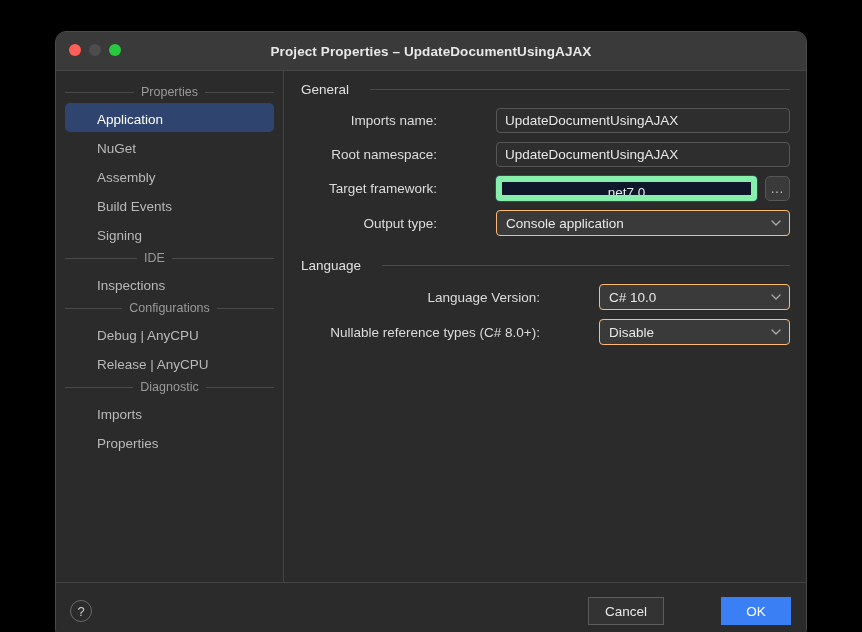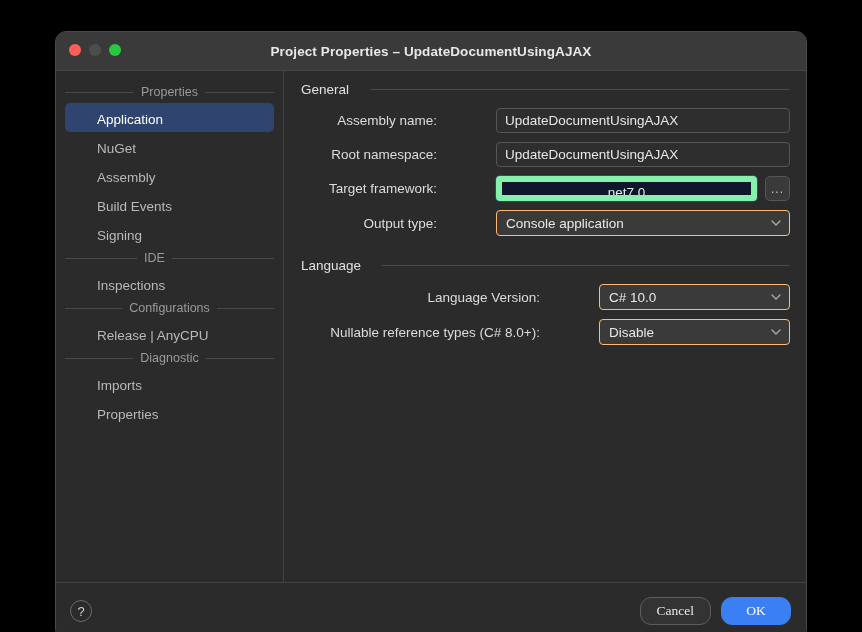--- a/index.html
+++ b/index.html
@@ -225,39 +225,39 @@
     font-size: 13px;
     display: flex;
     align-items: center;
     justify-content: center;
     box-sizing: border-box;
   }
   .spacer { flex: 1; }
   .btn {
     height: 28px;
     min-width: 70px;
-    border-radius: 11px;
+    border-radius: 0;
     font-size: 13.5px;
     display: flex;
     align-items: center;
     justify-content: center;
     padding: 0 16px;
     box-sizing: border-box;
-    font-family: Liberation Serif, serif;
   }
   .btn.secondary {
     background: #333333;
     border: 1px solid #5d5d5d;
     color: #e8e8e8;
     margin-right: 10px;
   }
   .btn.primary {
     background: #3b7ff5;
     border: 1px solid #3b7ff5;
     color: #ffffff;
+    margin-left: 47px;
   }
 </style>
 </head>
 <body>
 
 <div class="window">
 
   <div class="titlebar">
     <div class="traffic">
       <div class="light close"></div>
@@ -287,40 +287,41 @@
         <span>IDE</span>
         <div class="rule"></div>
       </div>
       <div class="nav-item">Inspections</div>
 
       <div class="group-header">
         <div class="rule left"></div>
         <span>Configurations</span>
         <div class="rule"></div>
       </div>
+      <div class="nav-item">Debug | AnyCPU</div>
       <div class="nav-item">Release | AnyCPU</div>
 
       <div class="group-header">
         <div class="rule left"></div>
         <span>Diagnostic</span>
         <div class="rule"></div>
       </div>
       <div class="nav-item">Imports</div>
       <div class="nav-item">Properties</div>
     </div>
 
     <div class="main">
 
       <div class="section-header">
         <span class="label">General</span>
         <div class="rule"></div>
       </div>
 
       <div class="field-row">
-        <div class="field-label general">Assembly name:</div>
+        <div class="field-label general">Imports name:</div>
         <div class="control">
           <div class="text-input">UpdateDocumentUsingAJAX</div>
         </div>
       </div>
 
       <div class="field-row">
         <div class="field-label general">Root namespace:</div>
         <div class="control">
           <div class="text-input">UpdateDocumentUsingAJAX</div>
         </div>

